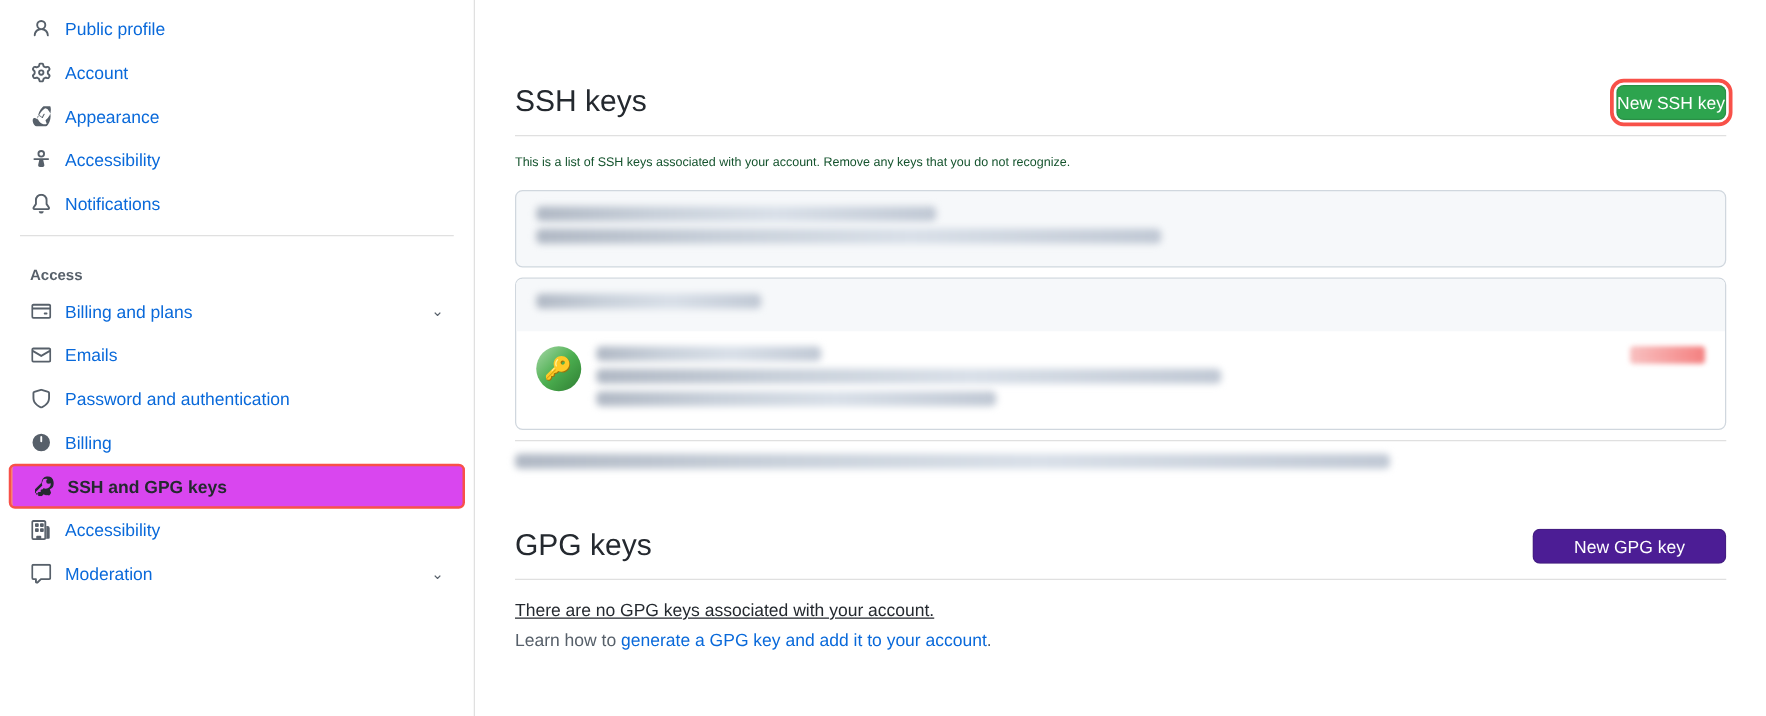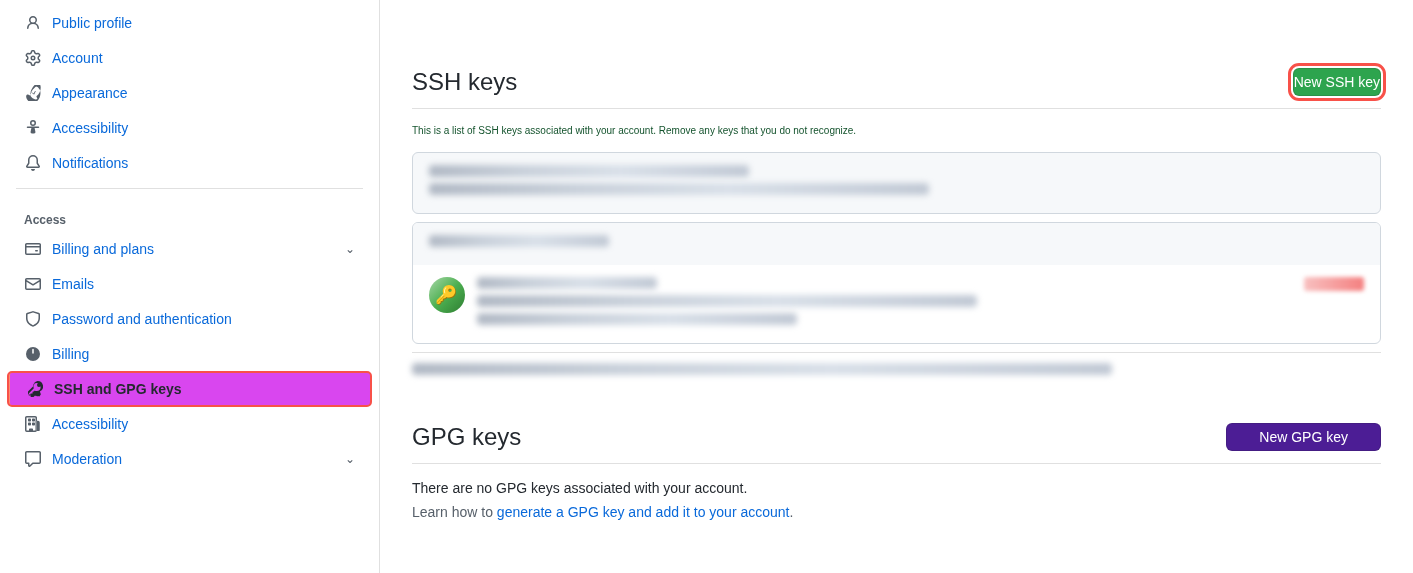--- a/index.html
+++ b/index.html
@@ -158,20 +158,21 @@
       display: flex;
       align-items: center;
       justify-content: space-between;
       margin-bottom: 8px;
     }
 
     .no-keys-text {
       color: #24292f;
       font-size: 14px;
       margin-bottom: 8px;
+      text-decoration: underline;
     }
 
     .learn-link {
       color: #0969da;
       text-decoration: none;
       font-size: 14px;
     }
   </style>
 </head>
 <body>

